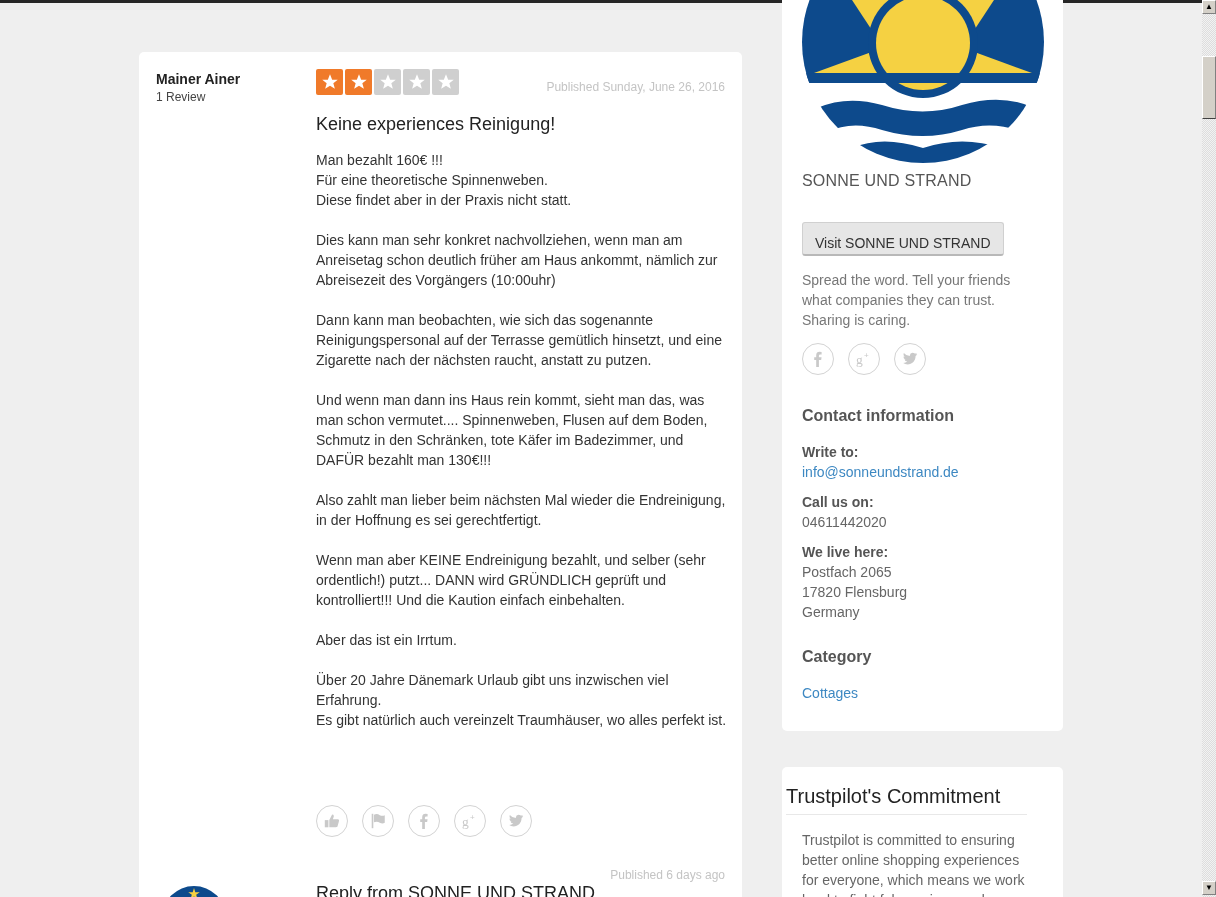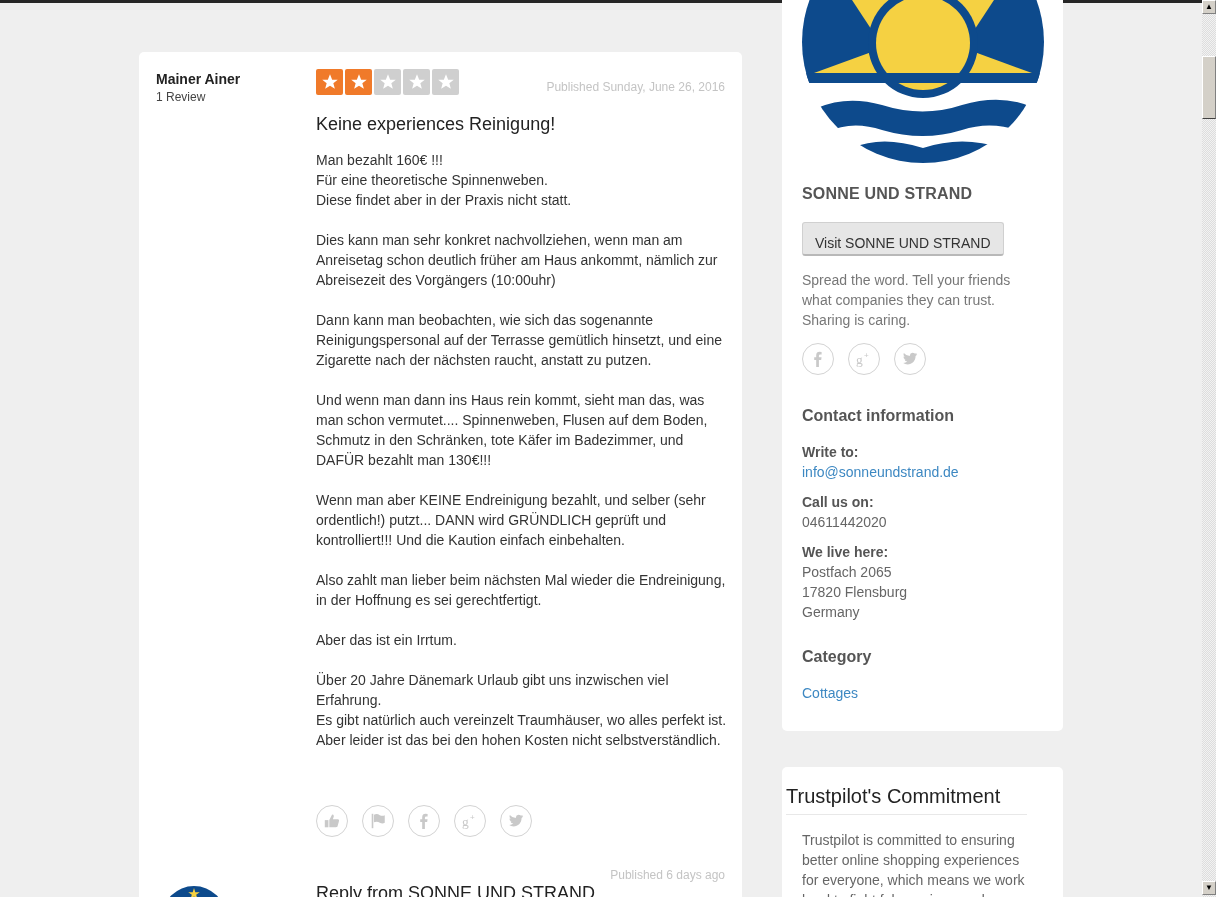--- a/index.html
+++ b/index.html
@@ -39,21 +39,21 @@
     position: absolute; left: 23px; top: 834px; width: 64px; height: 64px; border-radius: 50%; background: #0d4a8c; overflow: hidden;
   }
   .reply-avatar .star-mini { position: absolute; left: 26px; top: 2px; width: 12px; height: 12px; background: #f5d142; clip-path: polygon(50% 0, 61% 35%, 98% 35%, 68% 57%, 79% 91%, 50% 70%, 21% 91%, 32% 57%, 2% 35%, 39% 35%); }
   .reply-title { position: absolute; left: 177px; top: 831px; font-size: 18px; color: #222; }
 
   
   .company-card {
     position: absolute; left: 782px; top: -10px; width: 281px; height: 741px; background: #fff; border-radius: 5px;
   }
   .logo { position: absolute; left: 20px; top: 0px; width: 242px; height: 181px; overflow: hidden; }
-  .company-name { position: absolute; left: 20px; top: 195px; font-size: 16px; font-weight: bold; color: #555; letter-spacing: 0.2px; }
+  .company-name { position: absolute; left: 20px; top: 182px; font-size: 16px; font-weight: normal; color: #555; letter-spacing: 0.2px; }
   .visit-btn {
     position: absolute; left: 20px; top: 232px; height: 34px; padding: 12px 12px;
     background: #e6e6e6; border: 1px solid #d0d0d0; border-bottom: 2px solid #b8b8b8; border-radius: 3px;
     font-family: "Liberation Sans", sans-serif; font-size: 14px; color: #333; cursor: pointer;
   }
   .share-text { position: absolute; left: 20px; top: 280px; width: 235px; font-size: 14px; line-height: 20px; color: #777; }
   .share-icons { position: absolute; left: 20px; top: 353px; display: flex; gap: 14px; }
   .section-title { position: absolute; left: 20px; font-size: 16px; font-weight: bold; color: #555; }
   .label { position: absolute; left: 20px; font-size: 14px; font-weight: bold; color: #555; }
   .value { position: absolute; left: 20px; font-size: 14px; color: #666; line-height: 20px; }
@@ -110,24 +110,24 @@
     </div>
 
   <div class="published">Published Sunday, June 26, 2016</div>
   <div class="review-title">Keine experiences Reinigung!</div>
 
   <div class="review-body" id="review-body">
       <p><span>Man bezahlt 160€ !!!</span><br><span>Für eine theoretische Spinnenweben.</span><br><span>Diese findet aber in der Praxis nicht statt.</span></p>
       <p><span>Dies kann man sehr konkret nachvollziehen, wenn man am Anreisetag schon deutlich früher am Haus ankommt, nämlich zur Abreisezeit des Vorgängers (10:00uhr)</span></p>
       <p><span>Dann kann man beobachten, wie sich das sogenannte Reinigungspersonal auf der Terrasse gemütlich hinsetzt, und eine Zigarette nach der nächsten raucht, anstatt zu putzen.</span></p>
       <p><span>Und wenn man dann ins Haus rein kommt, sieht man das, was man schon vermutet.... Spinnenweben, Flusen auf dem Boden, Schmutz in den Schränken, tote Käfer im Badezimmer, und DAFÜR bezahlt man 130€!!!</span></p>
+      <p><span>Also zahlt man lieber beim nächsten Mal wieder die Endreinigung, in der Hoffnung es sei gerechtfertigt.</span></p>
       <p><span>Wenn man aber KEINE Endreinigung bezahlt, und selber (sehr ordentlich!) putzt... DANN wird GRÜNDLICH geprüft und kontrolliert!!! Und die Kaution einfach einbehalten.</span></p>
-      <p><span>Also zahlt man lieber beim nächsten Mal wieder die Endreinigung, in der Hoffnung es sei gerechtfertigt.</span></p>
       <p><span>Aber das ist ein Irrtum.</span></p>
-      <p><span>Über 20 Jahre Dänemark Urlaub gibt uns inzwischen viel Erfahrung.</span><br><span>Es gibt natürlich auch vereinzelt Traumhäuser, wo alles perfekt ist.</span><br><span>Aber leider ist das bei den hohen Kosten nicht selbstverständlich.</span></p>
+      <p><span>Über 20 Jahre Dänemark Urlaub gibt uns inzwischen viel Erfahrung.</span><br><span>Es gibt natürlich auch vereinzelt Traumhäuser, wo alles perfekt ist.</span><br></p>
     </div>
 
   <div class="review-actions">
     <div class="circle-icon">
       <svg viewBox="0 0 20 20">
           <rect x="2" y="9" width="4" height="8"></rect>
           <path d="M7 9 L10 3 Q12 2 12 5 L11 8 L17 8 Q18.5 9 17.5 11 L16 16.5 Q15.5 17 14 17 L7 17 Z"></path>
         </svg>
     </div>
     <div class="circle-icon">

